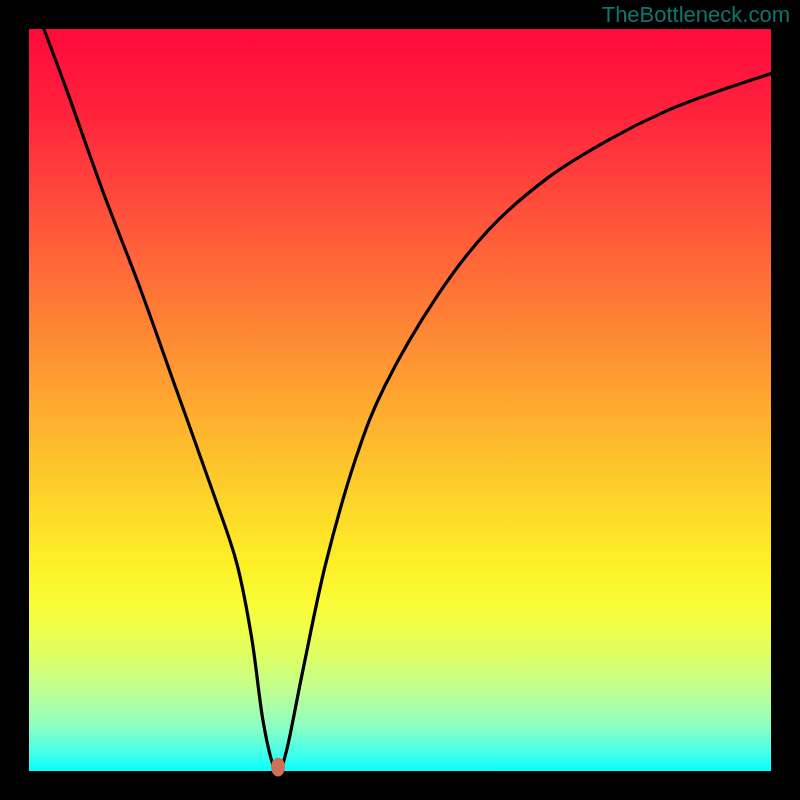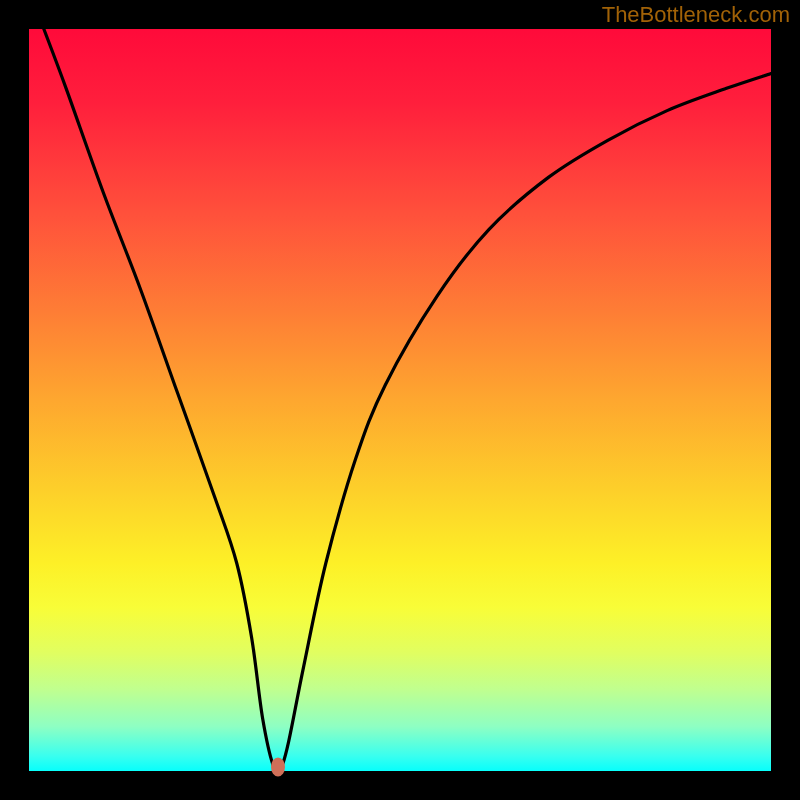--- a/index.html
+++ b/index.html
@@ -8,21 +8,21 @@
     height: 800px;
     background: #000;
     position: relative;
     font-family: Arial, Helvetica, sans-serif;
     overflow: hidden;
   }
   .watermark {
     position: absolute;
     top: 2px;
     right: 10px;
-    color: #a16207;
+    color: #0f766e;
     font-size: 22px;
     font-weight: 500;
     z-index: 10;
   }
   .plot-area {
     position: absolute;
     left: 29px;
     top: 29px;
     width: 742px;
     height: 742px;

